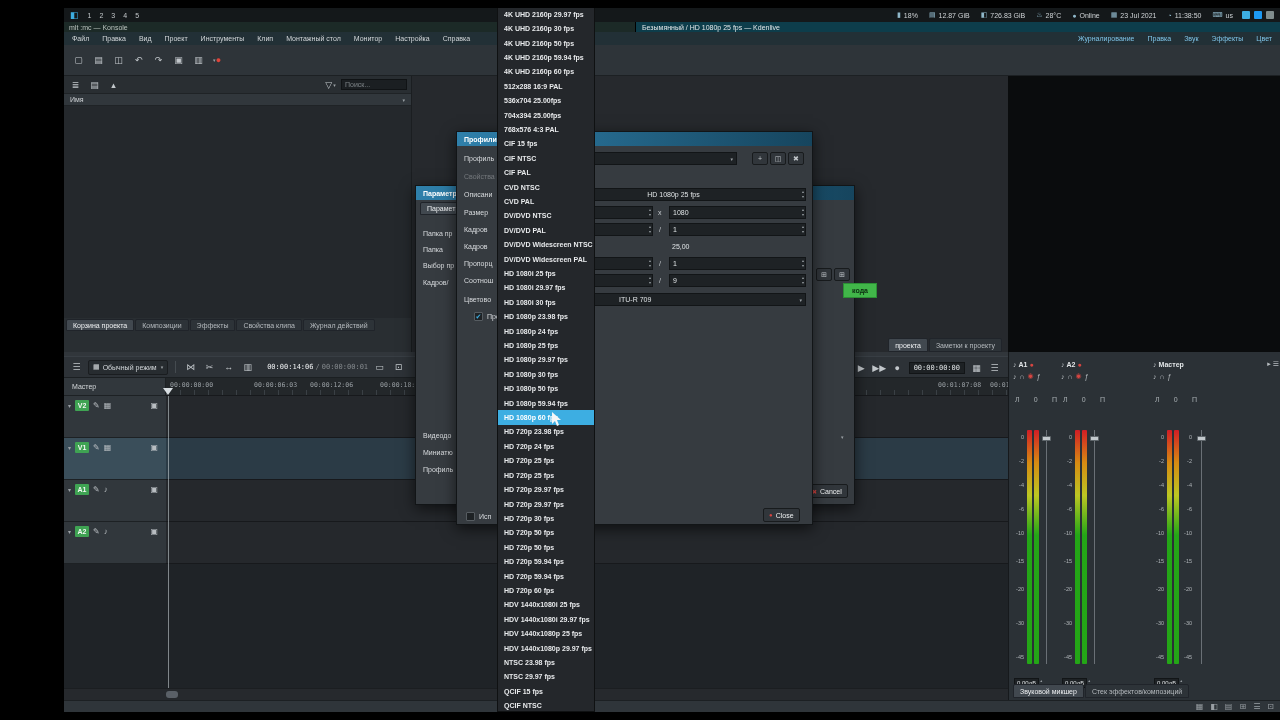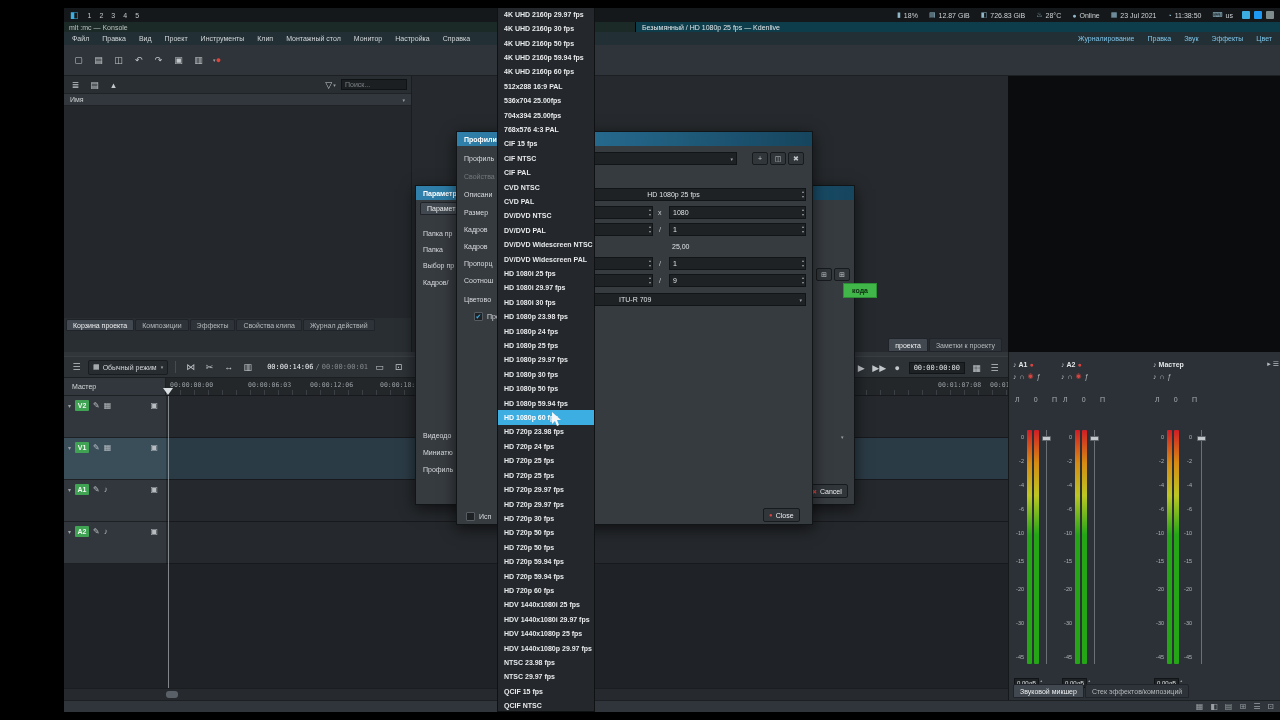--- a/index.html
+++ b/index.html
@@ -314,21 +314,21 @@
           <span class="tbtn">☰</span>
         </span>
     </span>
   </div>
 
   <div class="abs master-btn" style="left:64px;top:378px;width:102px;height:18px">
     <span>Мастер</span>
   </div>
   <div class="abs ruler" style="left:166px;top:378px;width:842px;height:18px">
     <span class="rlabel mono" style="left:4px">00:00:00:00</span>
-    <span class="rlabel mono" style="left:82px">00:00:06:03</span>
+    <span class="rlabel mono" style="left:88px">00:00:06:03</span>
     <span class="rlabel mono" style="left:144px">00:00:12:06</span>
     <span class="rlabel mono" style="left:214px">00:00:18:09</span>
     <span class="rlabel mono" style="left:772px">00:01:07:08</span>
     <span class="rlabel mono" style="left:824px">00:01:13:10</span>
     <span class="abs playhead-tri" style="left:-3px;top:10px"></span>
   </div>
 
   <div class="abs" style="left:64px;top:396px;width:102px;height:168px">
     <div class="thead">
       <div class="thead-row">

